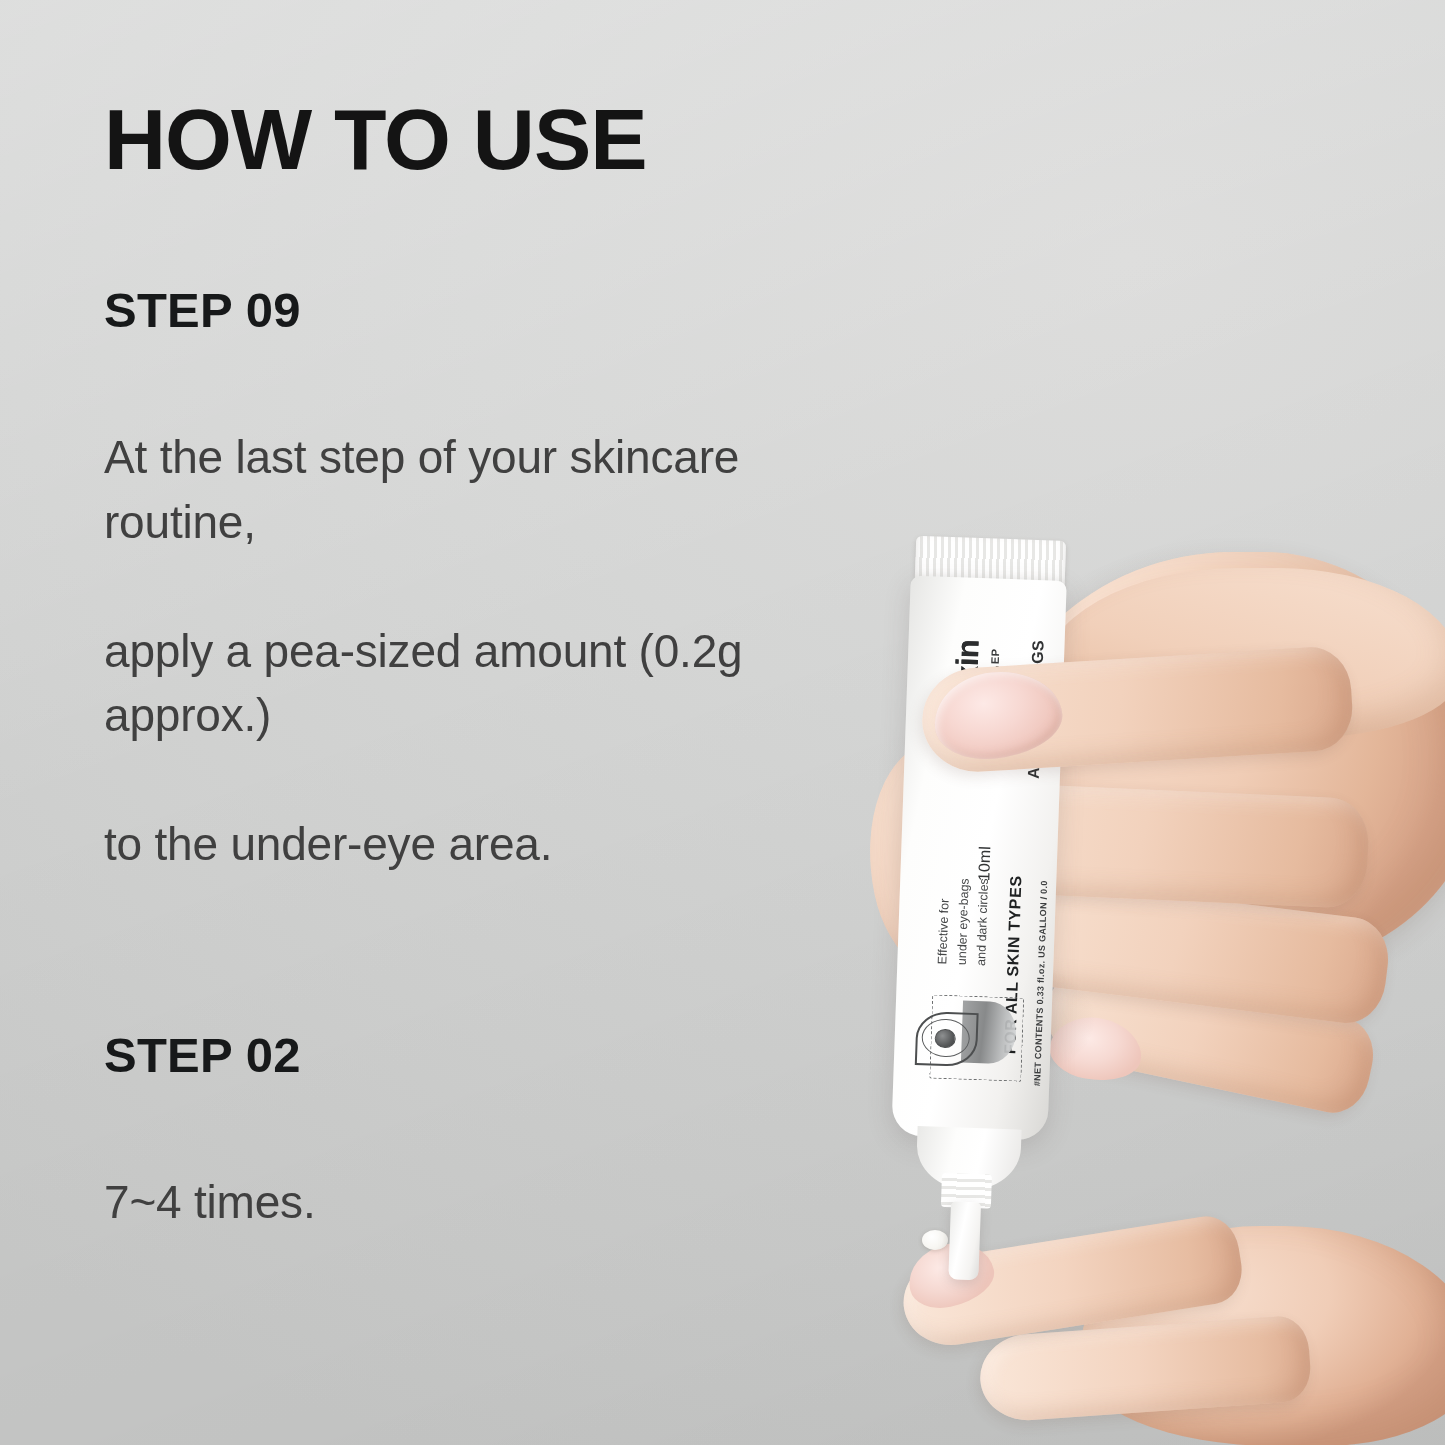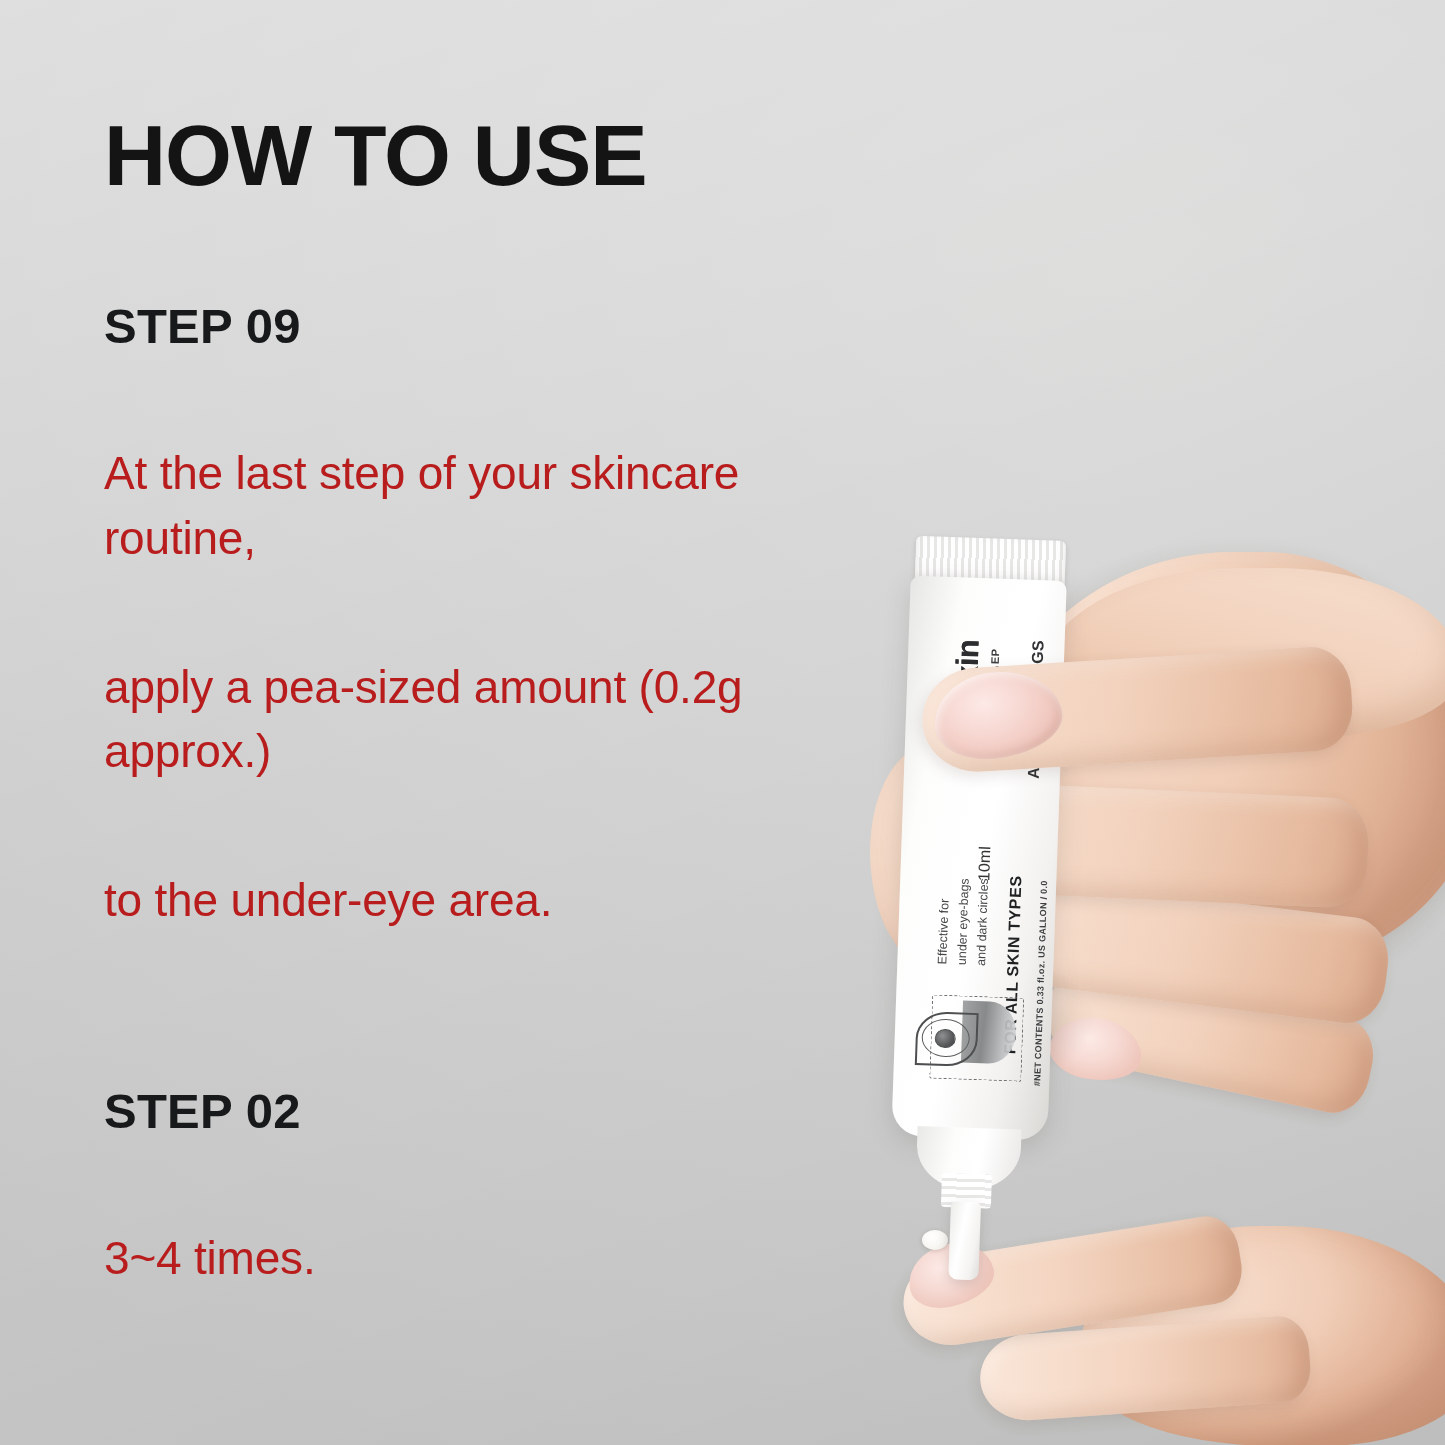--- a/index.html
+++ b/index.html
@@ -21,36 +21,36 @@
     content:"";position:absolute;inset:0;
     background:linear-gradient(160deg, rgba(255,255,255,.30) 0%, rgba(255,255,255,0) 42%,
                rgba(0,0,0,.035) 78%, rgba(0,0,0,.07) 100%);
   }
 
   
   #copy{position:absolute;left:104px;top:96px;width:780px;}
 
   #headline{
     font-size:86px;font-weight:700;letter-spacing:-1px;
-    color:#141414;line-height:1;margin:16px 0 104px 0;
+    color:#141414;line-height:1;margin:0 0 104px 0;
     font-stretch:condensed;
   }
 
   .step-block{margin-bottom:64px;}
   .step-label{
     font-size:49px;font-weight:700;color:#17191a;
     letter-spacing:.2px;line-height:1;margin-bottom:26px;
   }
   .step-body{
-    font-size:46px;font-weight:300;color:#b91c1c;
+    font-size:46px;font-weight:300;color:#404040;
     line-height:1.40;letter-spacing:-.2px;white-space:pre-line;
   }
   #step2-wrap{margin-top:90px;}
   .body-para{margin:0;}
-  .body-para + .body-para{margin-top:20px;}
+  .body-para + .body-para{margin-top:0;}
 
   
   #photo{position:absolute;left:830px;top:490px;width:615px;height:955px;}
 
   
   .hand-main{position:absolute;filter:blur(.3px);}
 
   .palm{
     position:absolute;left:148px;top:62px;width:500px;height:420px;
     background:radial-gradient(70% 80% at 25% 35%, #f6dccb 0%, #f0cdb6 45%, #e3b699 80%, #d7a489 100%);
@@ -284,21 +284,21 @@
     <div class="step-body">
       <p class="body-para">At the last step of your skincare routine,</p>
       <p class="body-para">apply a pea-sized amount (0.2g approx.)</p>
       <p class="body-para">to the under-eye area.</p>
     </div>
   </div>
 
   <div class="step-block" id="step2-wrap">
     <div class="step-label">STEP 02</div>
     <div class="step-body">
-      <p class="body-para">3~4 times.</p>
+      <p class="body-para">7~4 times.</p>
       
       
     </div>
   </div>
 
 </div>
 
 <div id="photo">
 
   <div class="shadow-soft"></div>

